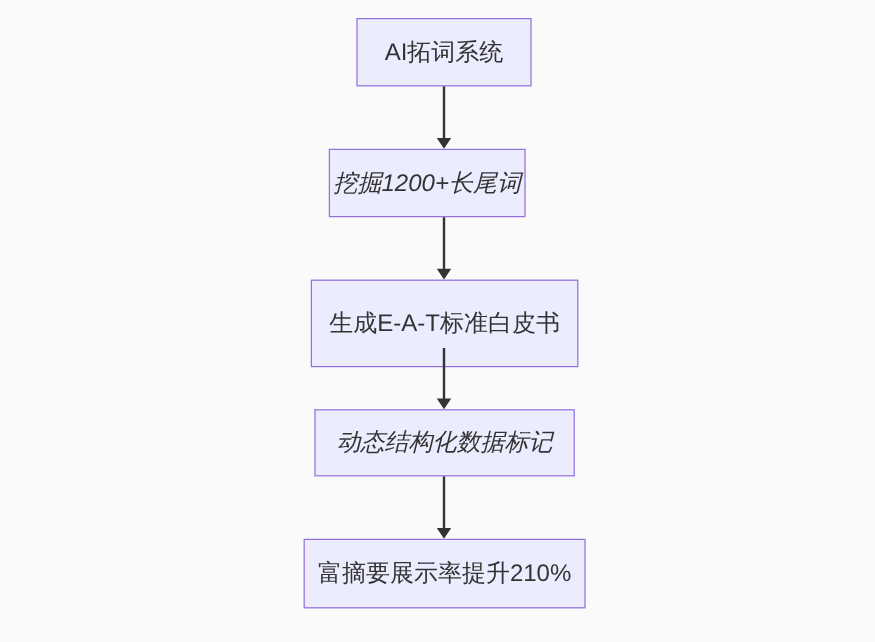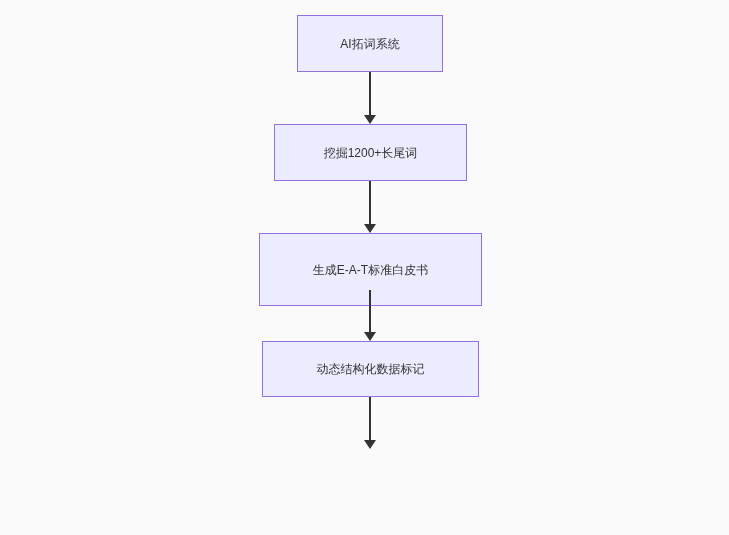--- a/index.html
+++ b/index.html
@@ -16,29 +16,29 @@
   }
   .node {
     position: absolute;
     box-sizing: border-box;
     background: var(--node-fill, #ECECFF);
     border: 1px solid var(--node-border, #9370DB);
     color: var(--node-text, #333333);
     display: flex;
     align-items: center;
     justify-content: center;
-    font-size: 12px;
+    font-size: 20px;
     line-height: 1;
     white-space: nowrap;
   }
   
   .n0 { left: 297px; top: 15px;  width: 146px; height: 57px; }
-  .n1 { left: 274px; top: 124px; width: 193px; height: 57px; }
+  .n1 { left: 274px; top: 124px; width: 164px; height: 57px; font-style: italic; }
   .n2 { left: 259px; top: 233px; width: 223px; height: 73px; }
-  .n3 { left: 262px; top: 341px; width: 217px; height: 56px; }
+  .n3 { left: 262px; top: 341px; width: 217px; height: 56px; font-style: italic; }
   .n4 { left: 253px; top: 449px; width: 235px; height: 58px; }
 
   .edge {
     position: absolute;
     left: 364px;          
     width: 12px;
   }
   .e0 { top: 72px;  height: 52px; }
   .e1 { top: 181px; height: 52px; }
   .e2 { top: 290px; height: 51px; }
@@ -97,14 +97,17 @@
 
   <div class="node n3">
     <span>动态结构化数据标记</span>
   </div>
 
   <div class="edge e3">
     <div class="line"></div>
     <div class="head"></div>
   </div>
 
+  <div class="node n4">
+    <span>富摘要展示率提升210%</span>
+  </div>
 
 </div>
 
 </body></html>

